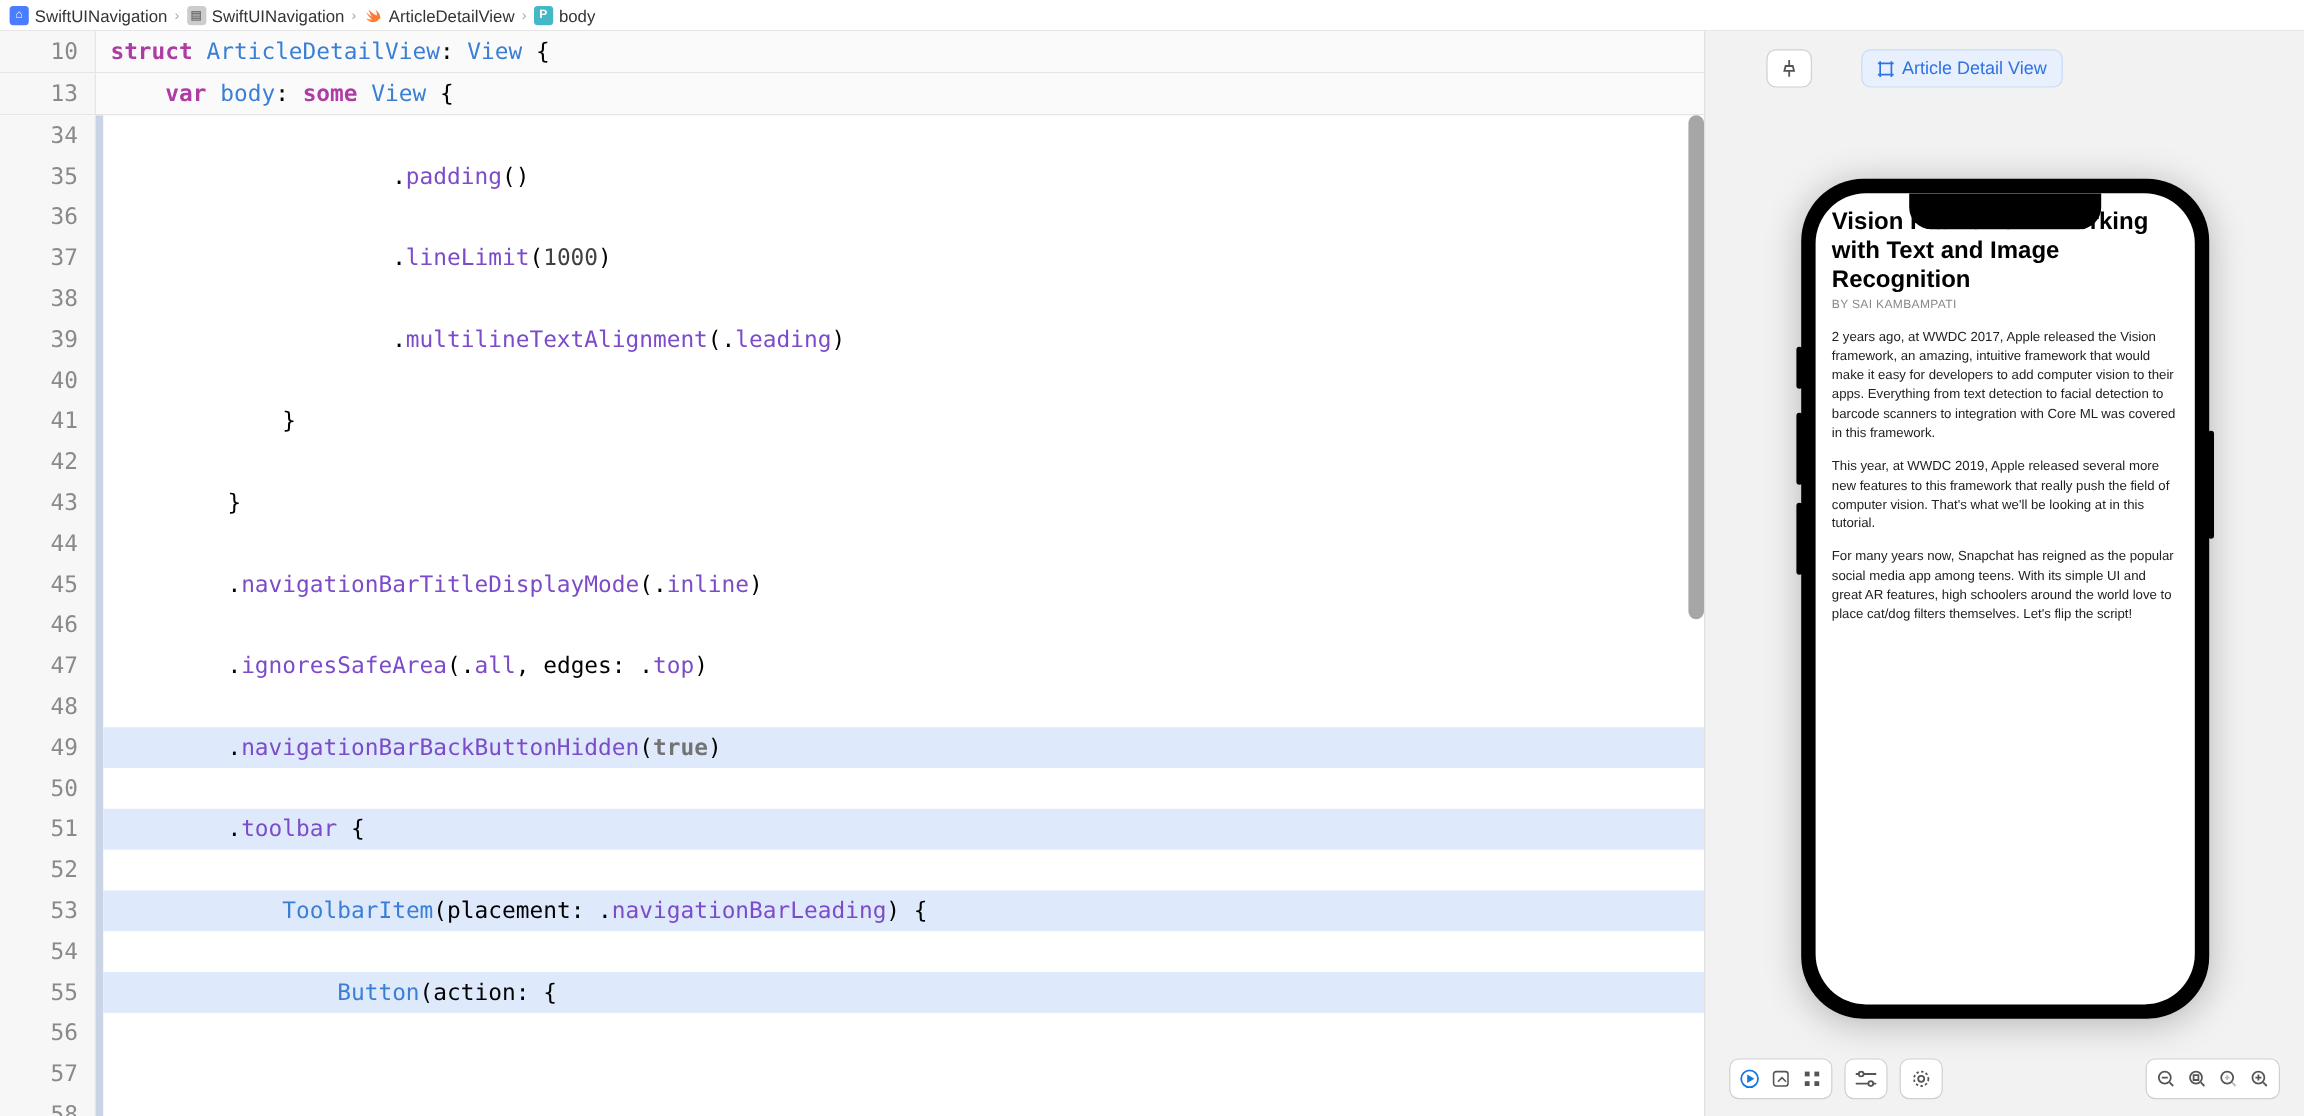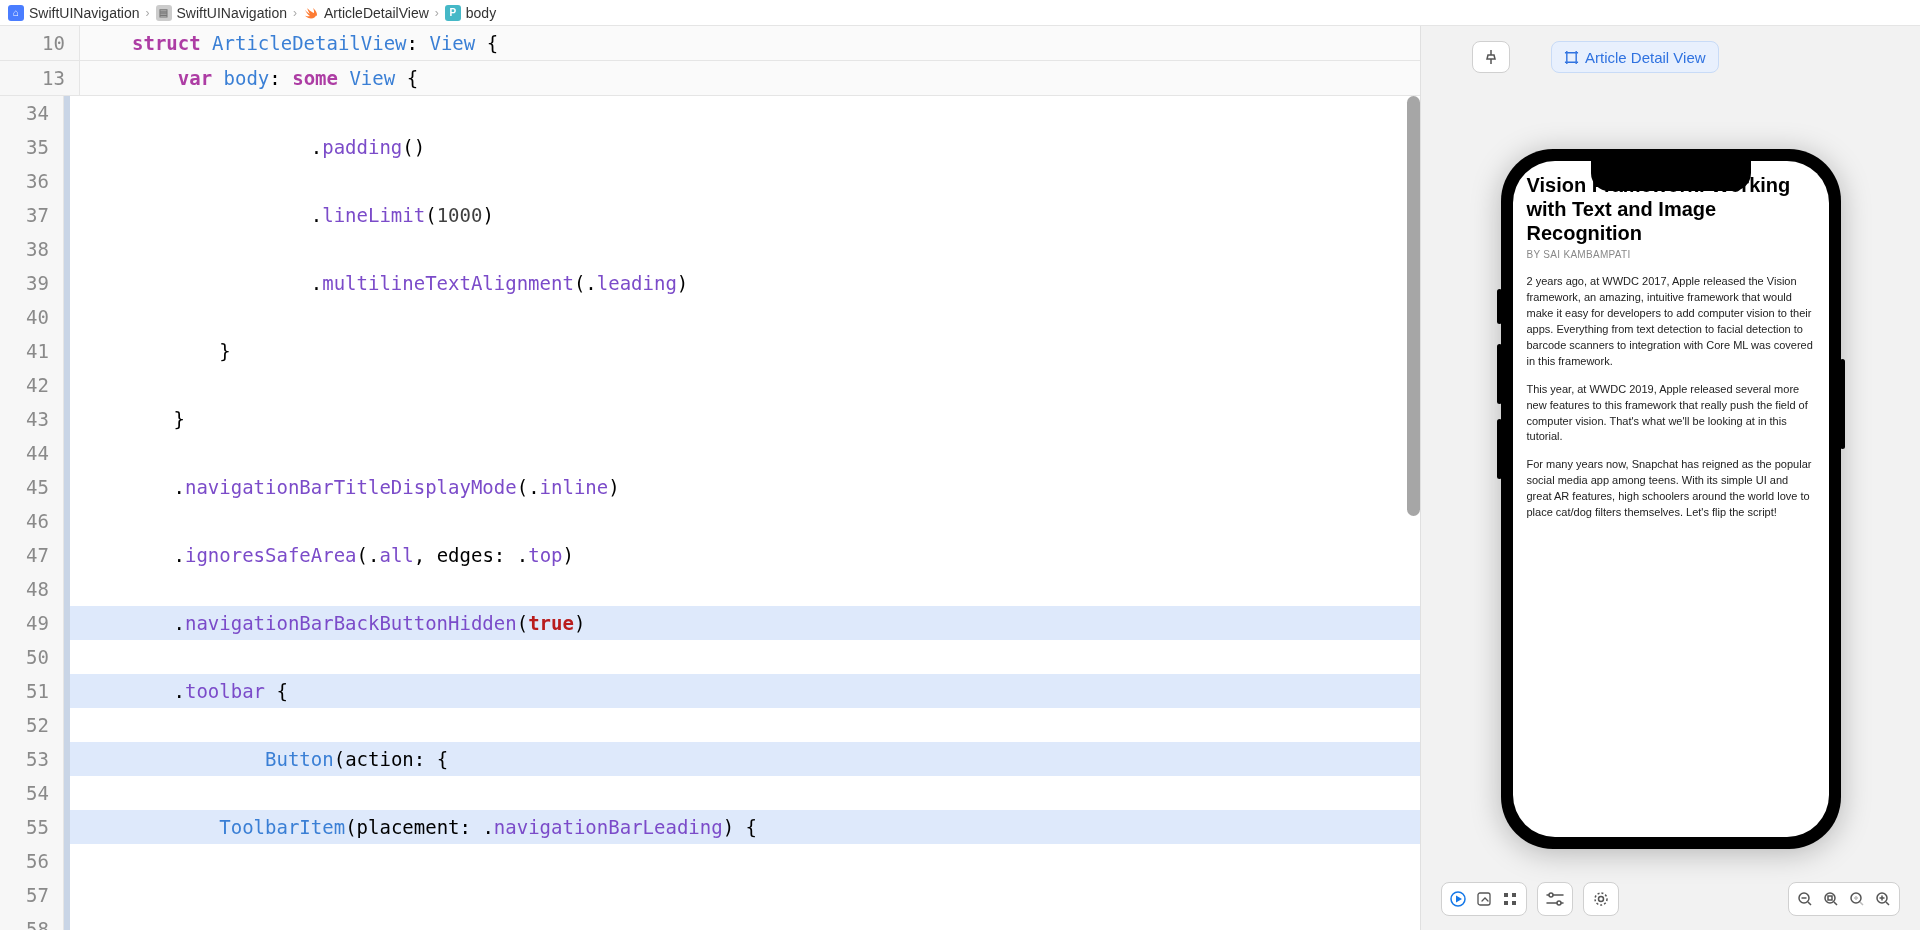--- a/index.html
+++ b/index.html
@@ -66,21 +66,20 @@
 }
 
 
 .sticky-header {
   border-bottom: 1px solid #e5e5e5;
   font-family: "SF Mono", Menlo, monospace;
   font-size: 19px;
   line-height: 34px;
   display: flex;
   background: #fafafa;
-  gap: 40px;
 }
 .sticky-header .gutter-cell {
   width: 80px;
   text-align: right;
   padding-right: 14px;
   color: #8a8a8a;
   background: #f7f7f7;
   border-right: 1px solid #e5e5e5;
 }
 .sticky-header .code-cell {
@@ -92,21 +91,21 @@
 .code-area {
   display: flex;
   flex: 1;
   overflow: hidden;
   font-family: "SF Mono", Menlo, monospace;
   font-size: 19px;
   line-height: 34px;
   position: relative;
 }
 .gutter {
-  width: 64px;
+  width: 80px;
   background: #f7f7f7;
   border-right: 1px solid #e5e5e5;
   text-align: right;
   padding-right: 14px;
   color: #8a8a8a;
 }
 .gutter .ln { display: block; }
 .change-bar {
   width: 6px;
   background: #c9d5e6;
@@ -120,21 +119,21 @@
 .highlight { background: #dee9fb; margin-left: -12px; padding-left: 12px; }
 
 
 .kw   { color: #ad3da4; font-weight: 600; }
 .type { color: #3a7fd5; }
 .ident{ color: #3a7fd5; }
 .mod  { color: #7b4bc9; }
 .num  { color: #404040; text-align: right; }
 .param{ color: #000000; }
 .plain{ color: #000; }
-.bool { color: #b91c1c; font-weight: 600;}
+.bool { color: #737373; font-weight: 600;}
 
 
 .scroll-thumb {
   position: absolute;
   right: 0;
   top: 70px;
   width: 13px;
   height: 420px;
   background: rgba(0,0,0,0.35);
   border-radius: 7px;
@@ -387,22 +386,22 @@
       <div class="code">
 <span class="line">                    .<span class="mod">padding</span>()</span>
 <span class="line">                    .<span class="mod">lineLimit</span>(<span class="num">1000</span>)</span>
 <span class="line">                    .<span class="mod">multilineTextAlignment</span>(.<span class="mod">leading</span>)</span>
 <span class="line">            }</span>
 <span class="line">        }</span>
 <span class="line">        .<span class="mod">navigationBarTitleDisplayMode</span>(.<span class="mod">inline</span>)</span>
 <span class="line">        .<span class="mod">ignoresSafeArea</span>(.<span class="mod">all</span>, <span class="param">edges</span>: .<span class="mod">top</span>)</span>
 <span class="line highlight">        .<span class="mod">navigationBarBackButtonHidden</span>(<span class="bool">true</span>)</span>
 <span class="line highlight">        .<span class="mod">toolbar</span> {</span>
+<span class="line highlight">            <span class="type">ToolbarItem</span>(<span class="param">placement</span>: .<span class="mod">navigationBarLeading</span>) {</span>
 <span class="line highlight">                <span class="type">Button</span>(<span class="param">action</span>: {</span>
-<span class="line highlight">            <span class="type">ToolbarItem</span>(<span class="param">placement</span>: .<span class="mod">navigationBarLeading</span>) {</span>
 
 
 
 
 
 
 
 
 
 

